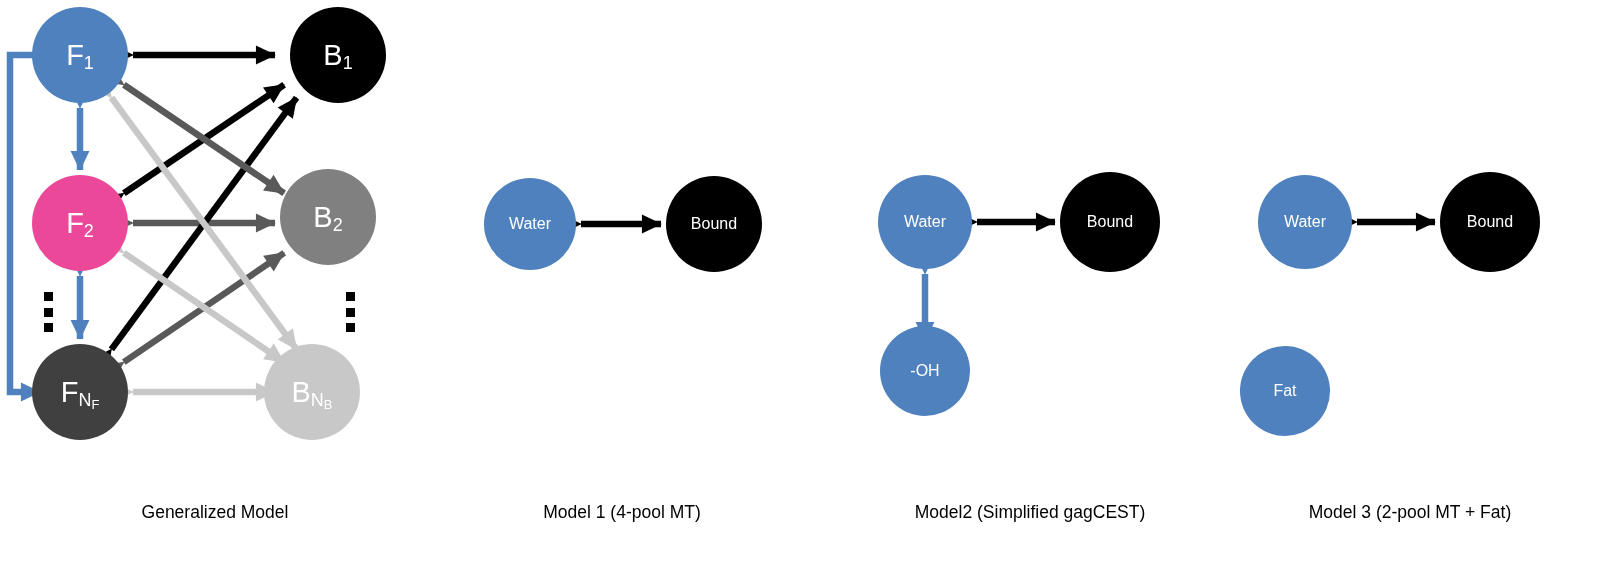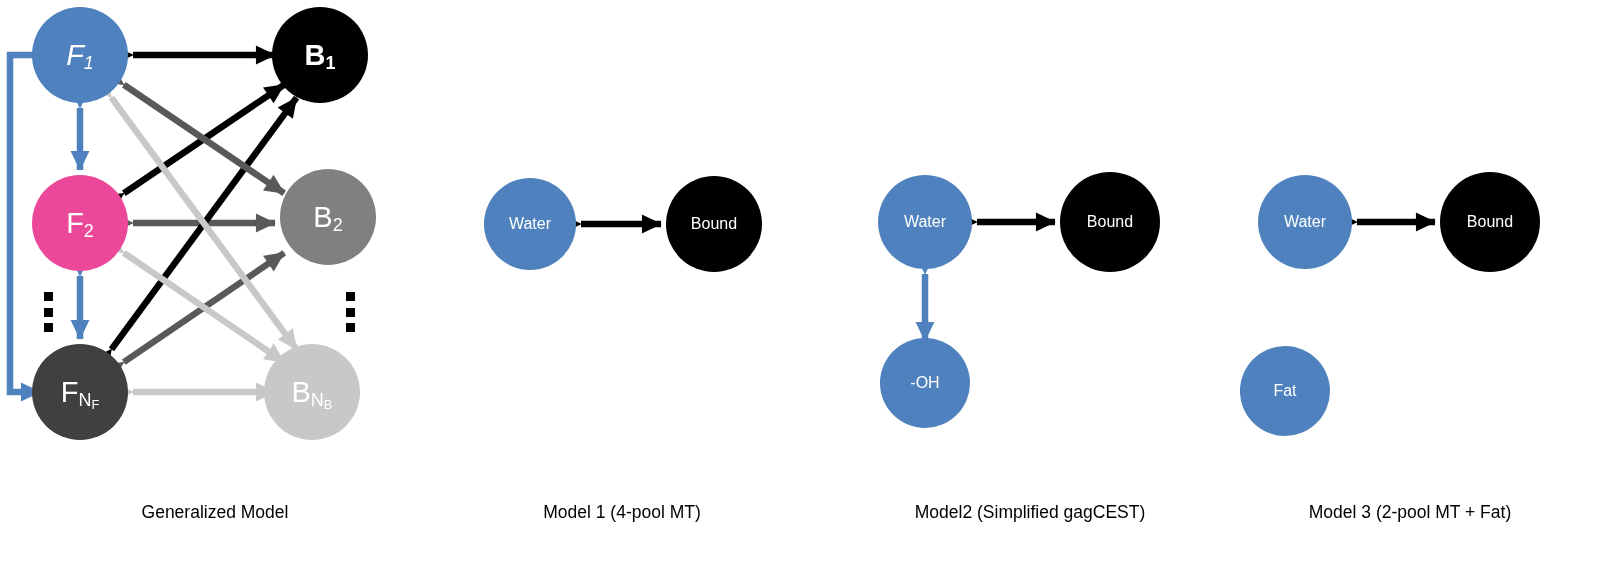--- a/index.html
+++ b/index.html
@@ -122,30 +122,30 @@
       <line x1="123.8796905958816" y1="84.72495169398431" x2="284.1203094041184" y2="193.2750483060157" stroke="#595959" stroke-width="6.5" marker-start="url(#ah-dark_gray-start)" marker-end="url(#ah-dark_gray-end)"></line>
       <line x1="123.79752041666639" y1="362.15410907090074" x2="284.2024795833336" y2="252.84589092909928" stroke="#595959" stroke-width="6.5" marker-start="url(#ah-dark_gray-start)" marker-end="url(#ah-dark_gray-end)"></line>
       <line x1="111.41361838205577" y1="97.68705401109997" x2="296.5863816179442" y2="349.3129459889" stroke="#C8C8C8" stroke-width="6.5" marker-start="url(#ah-light_gray-start)" marker-end="url(#ah-light_gray-end)"></line>
       <line x1="123.79752041666639" y1="252.84589092909928" x2="284.2024795833336" y2="362.15410907090074" stroke="#C8C8C8" stroke-width="6.5" marker-start="url(#ah-light_gray-start)" marker-end="url(#ah-light_gray-end)"></line>
       <line x1="581" y1="224" x2="661" y2="224" stroke="#000000" stroke-width="6.5" marker-start="url(#ah-black-start)" marker-end="url(#ah-black-end)"></line>
       <line x1="977" y1="222" x2="1055" y2="222" stroke="#000000" stroke-width="6.5" marker-start="url(#ah-black-start)" marker-end="url(#ah-black-end)"></line>
       <line x1="925" y1="274" x2="925" y2="341" stroke="#4E81BD" stroke-width="6.5" marker-start="url(#ah-blue-start)" marker-end="url(#ah-blue-end)"></line>
       <line x1="1357" y1="222" x2="1435" y2="222" stroke="#000000" stroke-width="6.5" marker-start="url(#ah-black-start)" marker-end="url(#ah-black-end)"></line>
     </svg>
   <div id="node-layer">
-      <div class="node" style="left: 32px; top: 7px; width: 96px; height: 96px; background: rgb(78, 129, 189); font-style: italic;">
+      <div class="node" style="left: 32px; top: 7px; width: 96px; height: 96px; background: rgb(78, 129, 189);">
         <span class="node-label big">F<sub>1</sub></span>
       </div>
       <div class="node" style="left: 32px; top: 175px; width: 96px; height: 96px; background: #ec4899;">
         <span class="node-label big">F<sub>2</sub></span>
       </div>
       <div class="node" style="left: 32px; top: 344px; width: 96px; height: 96px; background: #404040;">
         <span class="node-label big">F<sub>N<sub>F</sub></sub></span>
       </div>
-      <div class="node" style="left: 272px; top: 7px; width: 96px; height: 96px; background: rgb(0, 0, 0); font-weight: bold;">
+      <div class="node" style="left: 290px; top: 7px; width: 96px; height: 96px; background: rgb(0, 0, 0);">
         <span class="node-label big">B<sub>1</sub></span>
       </div>
       <div class="node" style="left: 280px; top: 169px; width: 96px; height: 96px; background: rgb(128, 128, 128);">
         <span class="node-label big">B<sub>2</sub></span>
       </div>
       <div class="node" style="left: 264px; top: 344px; width: 96px; height: 96px; background: rgb(200, 200, 200);">
         <span class="node-label big">B<sub>N<sub>B</sub></sub></span>
       </div>
       <div class="dots" style="left: 44px; top: 292px; width: 9px; height: 40px;">
         <i></i>
@@ -162,21 +162,21 @@
       </div>
       <div class="node" style="left: 666px; top: 176px; width: 96px; height: 96px; background: rgb(0, 0, 0);">
         <span class="node-label med">Bound</span>
       </div>
       <div class="node" style="left: 878px; top: 175px; width: 94px; height: 94px; background: rgb(78, 129, 189);">
         <span class="node-label med">Water</span>
       </div>
       <div class="node" style="left: 1060px; top: 172px; width: 100px; height: 100px; background: rgb(0, 0, 0);">
         <span class="node-label med">Bound</span>
       </div>
-      <div class="node" style="left: 880px; top: 338px; width: 90px; height: 90px; background: rgb(78, 129, 189);">
+      <div class="node" style="left: 880px; top: 326px; width: 90px; height: 90px; background: rgb(78, 129, 189);">
         <span class="node-label med">-OH</span>
       </div>
       <div class="node" style="left: 1258px; top: 175px; width: 94px; height: 94px; background: rgb(78, 129, 189);">
         <span class="node-label med">Water</span>
       </div>
       <div class="node" style="left: 1440px; top: 172px; width: 100px; height: 100px; background: rgb(0, 0, 0);">
         <span class="node-label med">Bound</span>
       </div>
       <div class="node" style="left: 1240px; top: 346px; width: 90px; height: 90px; background: rgb(78, 129, 189);">
         <span class="node-label med">Fat</span>

